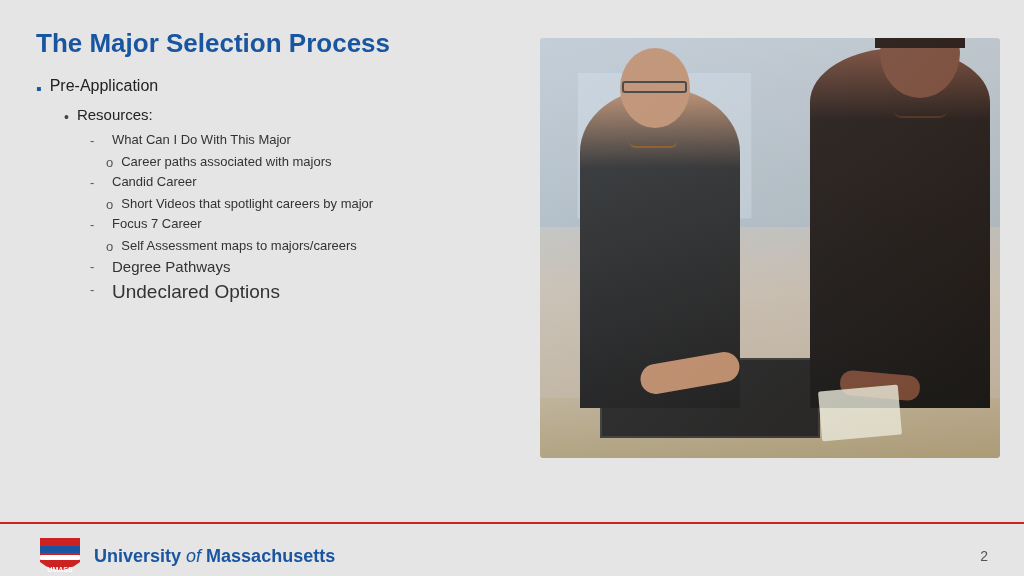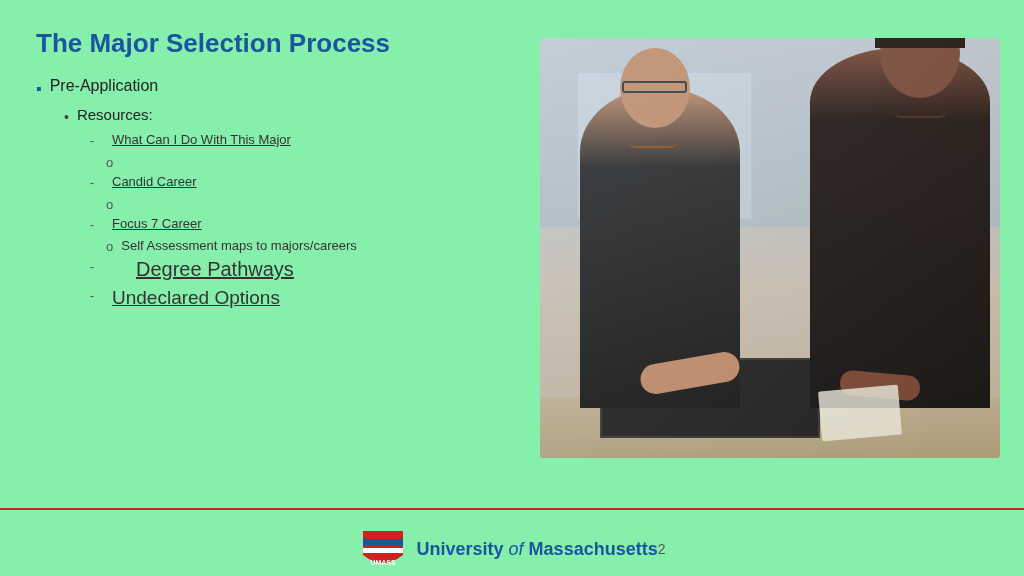--- a/index.html
+++ b/index.html
@@ -8,21 +8,21 @@
       width: 1024px;
       height: 576px;
       background: #ffffff;
       font-family: 'Segoe UI', Arial, sans-serif;
       overflow: hidden;
     }
 
     .slide {
       width: 1024px;
       height: 576px;
-      background: #86efac;
+      background: #e5e5e5;
       display: flex;
       flex-direction: column;
       position: relative;
     }
 
     .main-content {
       display: flex;
       flex: 1;
       padding: 28px 36px 12px 36px;
       gap: 24px;
@@ -96,21 +96,20 @@
       margin-right: 8px;
       margin-top: 1px;
       min-width: 14px;
     }
 
     .level3-text {
       font-size: 13px;
       color: #333;
       font-weight: 400;
       max-width: 280px;
-      text-decoration: underline;
     }
 
     .level4 {
       display: flex;
       align-items: flex-start;
       margin-left: 54px;
       margin-bottom: 4px;
     }
 
     .level4-bullet {
@@ -206,24 +205,24 @@
       right: 20px;
       width: 30px;
       height: 80px;
       background: linear-gradient(to right, #cc4422, #ee6644, #cc4422);
       border-radius: 4px;
     }
 
     .footer {
       display: flex;
       align-items: center;
-      justify-content: center;
+      justify-content: space-between;
       padding: 20px 36px 8px 36px;
       border-top: 2px solid #cc2222;
-      height: 68px;
+      height: 54px;
     }
 
     .footer-logo {
       display: flex;
       align-items: center;
       gap: 10px;
     }
 
     .footer-university-name {
       font-size: 18px;
@@ -269,42 +268,44 @@
           <span class="level2-text">Resources:</span>
         </div>
 
         <div class="level3">
           <span class="level3-bullet">-</span>
           <span class="level3-text">What Can I Do With This Major</span>
         </div>
 
         <div class="level4">
           <span class="level4-bullet" style="padding-left:16px;">o</span>
+          <span class="level4-text">Career paths associated with majors</span>
         </div>
 
         <div class="level3">
           <span class="level3-bullet">-</span>
           <span class="level3-text">Candid Career</span>
         </div>
         <div class="level4">
           <span class="level4-bullet" style="padding-left:16px;">o</span>
+          <span class="level4-text">Short Videos that spotlight careers by major</span>
         </div>
 
         <div class="level3">
           <span class="level3-bullet">-</span>
           <span class="level3-text">Focus 7 Career</span>
         </div>
         <div class="level4">
           <span class="level4-bullet" style="padding-left:16px;">o</span>
           <span class="level4-text">Self Assessment maps to majors/careers</span>
         </div>
 
         <div class="level3">
           <span class="level3-bullet">-</span>
-          <span class="level3-text" style="font-size:20px;margin-left:24px;">Degree Pathways</span>
+          <span class="level3-text" style="font-size:15px;">Degree Pathways</span>
         </div>
 
         <div class="level3">
           <span class="level3-bullet">-</span>
           <span class="level3-text" style="font-size:19px;">Undeclared Options</span>
         </div>
       </div>
     </div>
 
     <div class="right-column">

